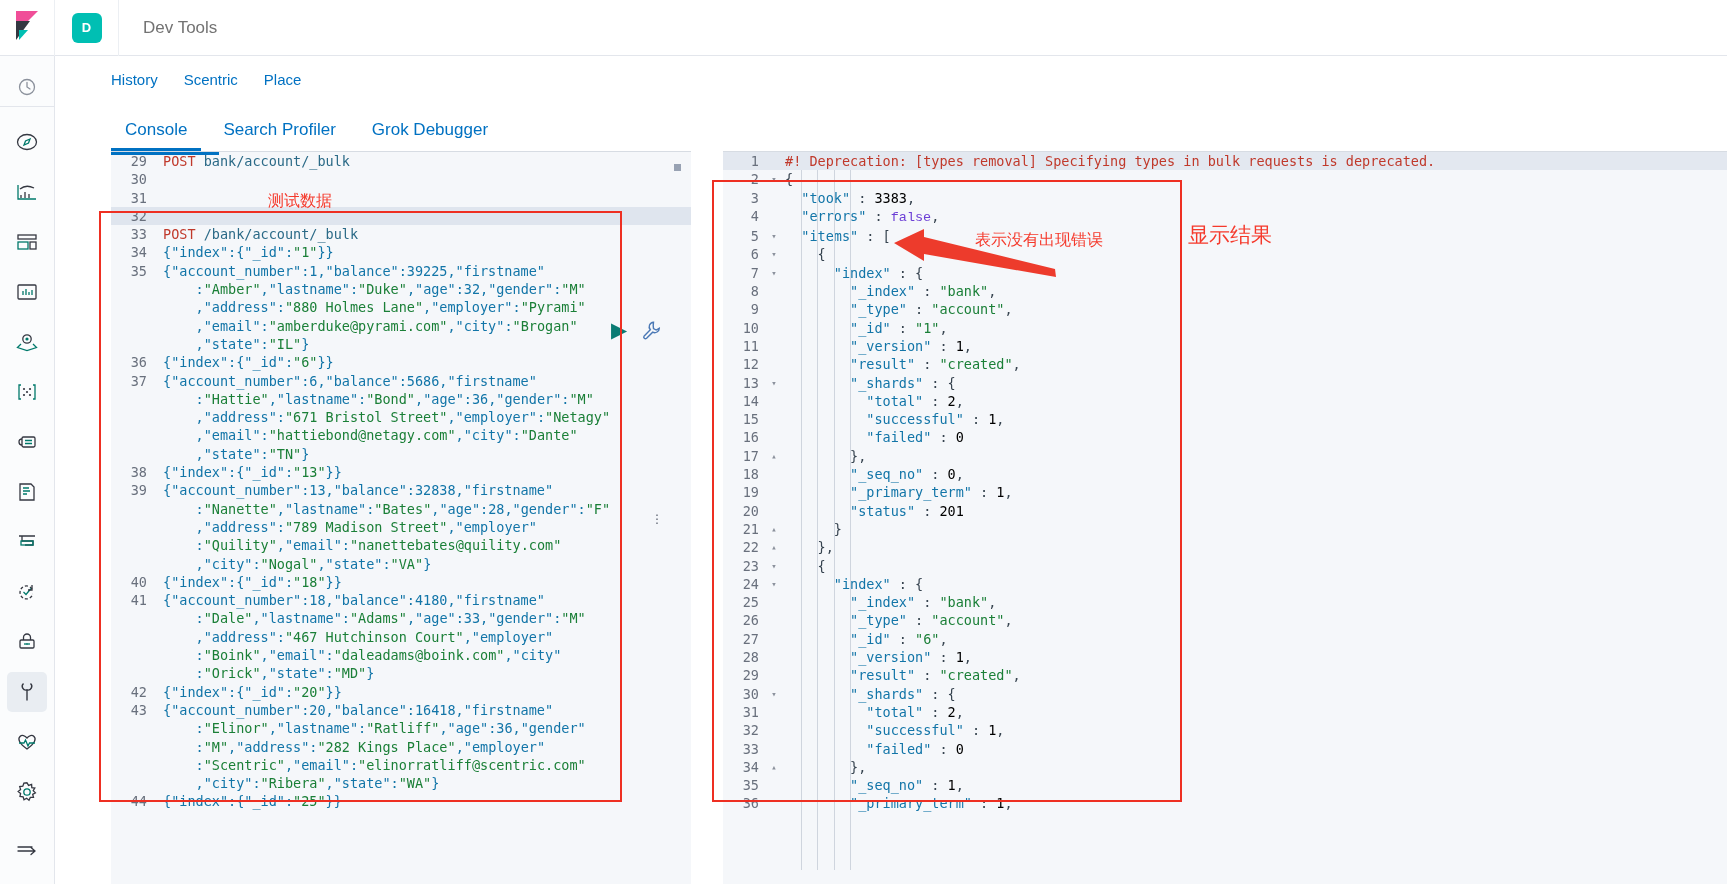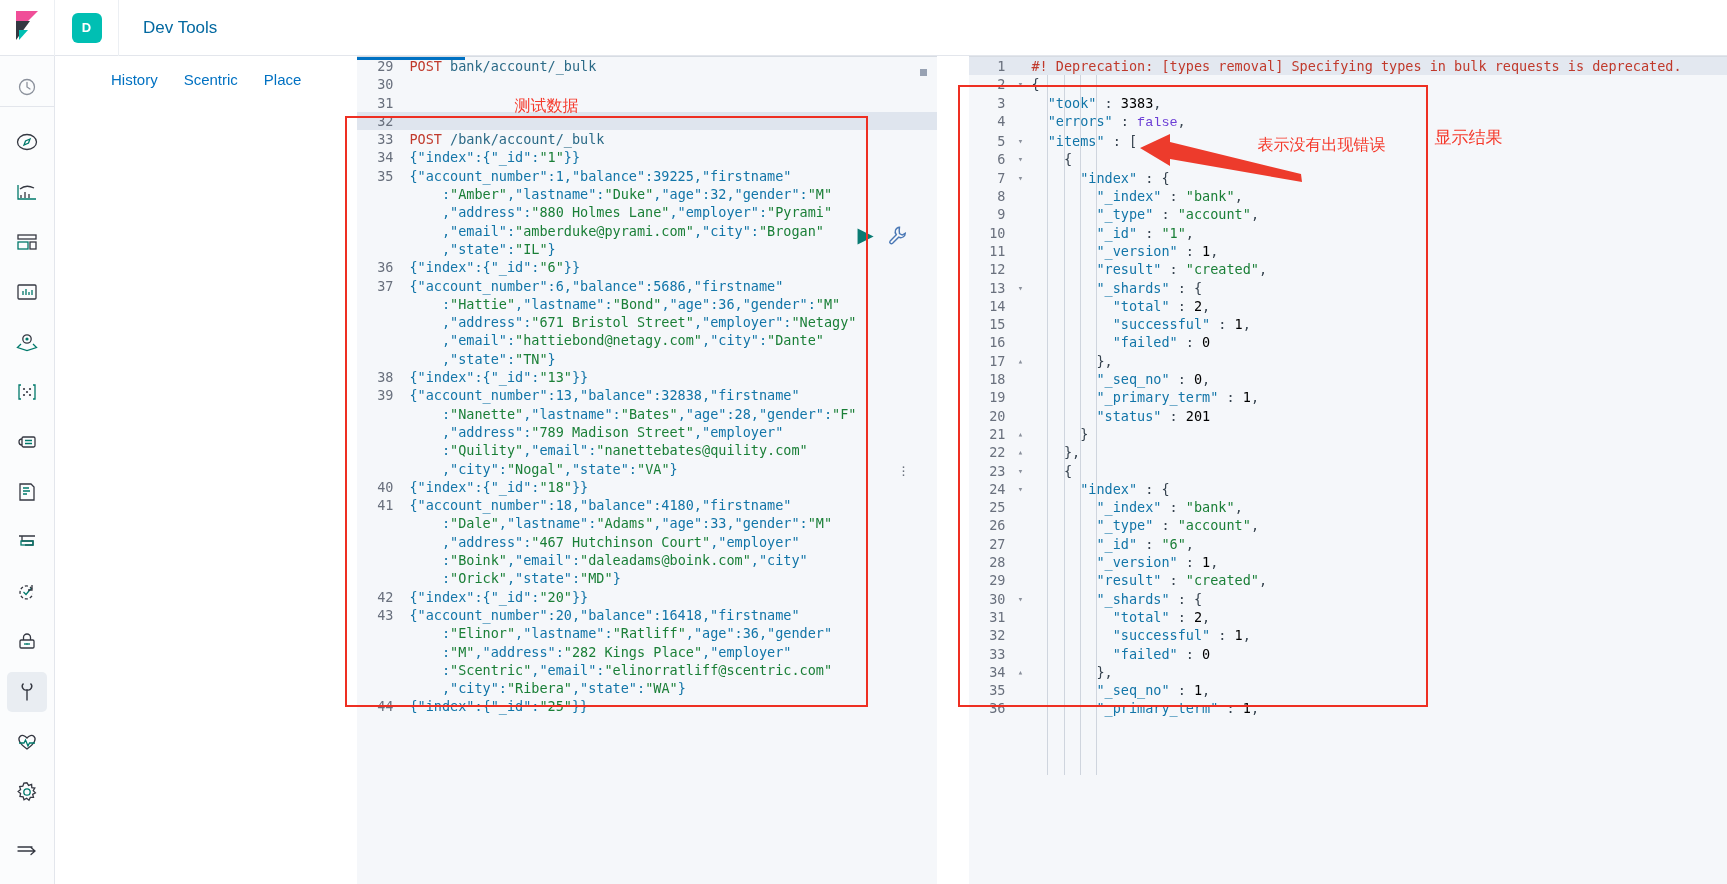--- a/index.html
+++ b/index.html
@@ -49,21 +49,21 @@
     color: #ffffff;
     font-size: 13px;
     font-weight: bold;
     display: flex;
     align-items: center;
     justify-content: center;
   }
   .app-title {
     padding-left: 24px;
     font-size: 17px;
-    color: #0369a1;
+    color: #737373;
   }
 
   
   .body-split {
     flex: 1;
     display: flex;
     min-height: 0;
   }
 
   
@@ -97,21 +97,21 @@
     background: #e9edf2;
   }
   .rail-spacer { flex: 1; }
   .rail-item svg { display:block; }
 
   
   .content {
     flex: 1;
     min-width: 0;
     display: flex;
-    flex-direction: row;
+    flex-direction: column;
     background: #ffffff;
   }
   .menubar {
     height: 46px;
     min-height: 46px;
     display: flex;
     align-items: center;
     padding-left: 56px;
     gap: 26px;
   }
@@ -262,21 +262,21 @@
     z-index: 9;
   }
   .cn-note {
     position: absolute;
     color: #f5392b;
     font-size: 16px;
     font-family: "DejaVu Sans", sans-serif;
     z-index: 10;
     white-space: nowrap;
   }
-  .cn-note.big { font-size: 17px; }
+  .cn-note.big { font-size: 21px; }
 
   .arrow-svg {
     position: absolute;
     z-index: 10;
     pointer-events: none;
   }
 
   
   .run-play {
     position: absolute;
@@ -473,20 +473,25 @@
     </div>
 
     <div class="content">
 
       <div class="menubar">
         <a>History</a>
         <a>Scentric</a>
         <a>Place</a>
       </div>
 
+      <div class="tabs">
+        <div class="tab active">Console</div>
+        <div class="tab">Search Profiler</div>
+        <div class="tab">Grok Debugger</div>
+      </div>
 
       <div class="editors">
 
         <div class="pane-left">
           <div class="top-accent"></div>
           <div class="gutter-sq"></div>
           <div class="code" id="request-code"><div class="code-row"><div class="ln">29</div><div class="txt"><span class="k-method">POST</span><span class="k-url"> bank/account/_bulk</span></div></div><div class="code-row"><div class="ln">30</div><div class="txt"> </div></div><div class="code-row"><div class="ln">31</div><div class="txt"> </div></div><div class="code-row hl"><div class="ln">32</div><div class="txt"> </div></div><div class="code-row"><div class="ln">33</div><div class="txt"><span class="k-method">POST</span><span class="k-url"> /bank/account/_bulk</span></div></div><div class="code-row"><div class="ln">34</div><div class="txt"><span class="k-key">{"index":{"_id":</span><span class="k-str">"1"</span><span class="k-key">}}</span></div></div><div class="code-row"><div class="ln">35</div><div class="txt"><span class="k-key">{"account_number":1,"balance":39225,"firstname"</span></div></div><div class="code-row"><div class="ln blank">·</div><div class="txt">    <span class="k-key">:</span><span class="k-str">"Amber"</span><span class="k-key">,"lastname":</span><span class="k-str">"Duke"</span><span class="k-key">,"age":32,"gender":</span><span class="k-str">"M"</span></div></div><div class="code-row"><div class="ln blank">·</div><div class="txt">    <span class="k-key">,"address":</span><span class="k-str">"880 Holmes Lane"</span><span class="k-key">,"employer":</span><span class="k-str">"Pyrami"</span></div></div><div class="code-row"><div class="ln blank">·</div><div class="txt">    <span class="k-key">,"email":</span><span class="k-str">"amberduke@pyrami.com"</span><span class="k-key">,"city":</span><span class="k-str">"Brogan"</span></div></div><div class="code-row"><div class="ln blank">·</div><div class="txt">    <span class="k-key">,"state":</span><span class="k-str">"IL"</span><span class="k-key">}</span></div></div><div class="code-row"><div class="ln">36</div><div class="txt"><span class="k-key">{"index":{"_id":</span><span class="k-str">"6"</span><span class="k-key">}}</span></div></div><div class="code-row"><div class="ln">37</div><div class="txt"><span class="k-key">{"account_number":6,"balance":5686,"firstname"</span></div></div><div class="code-row"><div class="ln blank">·</div><div class="txt">    <span class="k-key">:</span><span class="k-str">"Hattie"</span><span class="k-key">,"lastname":</span><span class="k-str">"Bond"</span><span class="k-key">,"age":36,"gender":</span><span class="k-str">"M"</span></div></div><div class="code-row"><div class="ln blank">·</div><div class="txt">    <span class="k-key">,"address":</span><span class="k-str">"671 Bristol Street"</span><span class="k-key">,"employer":</span><span class="k-str">"Netagy"</span></div></div><div class="code-row"><div class="ln blank">·</div><div class="txt">    <span class="k-key">,"email":</span><span class="k-str">"hattiebond@netagy.com"</span><span class="k-key">,"city":</span><span class="k-str">"Dante"</span></div></div><div class="code-row"><div class="ln blank">·</div><div class="txt">    <span class="k-key">,"state":</span><span class="k-str">"TN"</span><span class="k-key">}</span></div></div><div class="code-row"><div class="ln">38</div><div class="txt"><span class="k-key">{"index":{"_id":</span><span class="k-str">"13"</span><span class="k-key">}}</span></div></div><div class="code-row"><div class="ln">39</div><div class="txt"><span class="k-key">{"account_number":13,"balance":32838,"firstname"</span></div></div><div class="code-row"><div class="ln blank">·</div><div class="txt">    <span class="k-key">:</span><span class="k-str">"Nanette"</span><span class="k-key">,"lastname":</span><span class="k-str">"Bates"</span><span class="k-key">,"age":28,"gender":</span><span class="k-str">"F"</span></div></div><div class="code-row"><div class="ln blank">·</div><div class="txt">    <span class="k-key">,"address":</span><span class="k-str">"789 Madison Street"</span><span class="k-key">,"employer"</span></div></div><div class="code-row"><div class="ln blank">·</div><div class="txt">    <span class="k-key">:</span><span class="k-str">"Quility"</span><span class="k-key">,"email":</span><span class="k-str">"nanettebates@quility.com"</span></div></div><div class="code-row"><div class="ln blank">·</div><div class="txt">    <span class="k-key">,"city":</span><span class="k-str">"Nogal"</span><span class="k-key">,"state":</span><span class="k-str">"VA"</span><span class="k-key">}</span></div></div><div class="code-row"><div class="ln">40</div><div class="txt"><span class="k-key">{"index":{"_id":</span><span class="k-str">"18"</span><span class="k-key">}}</span></div></div><div class="code-row"><div class="ln">41</div><div class="txt"><span class="k-key">{"account_number":18,"balance":4180,"firstname"</span></div></div><div class="code-row"><div class="ln blank">·</div><div class="txt">    <span class="k-key">:</span><span class="k-str">"Dale"</span><span class="k-key">,"lastname":</span><span class="k-str">"Adams"</span><span class="k-key">,"age":33,"gender":</span><span class="k-str">"M"</span></div></div><div class="code-row"><div class="ln blank">·</div><div class="txt">    <span class="k-key">,"address":</span><span class="k-str">"467 Hutchinson Court"</span><span class="k-key">,"employer"</span></div></div><div class="code-row"><div class="ln blank">·</div><div class="txt">    <span class="k-key">:</span><span class="k-str">"Boink"</span><span class="k-key">,"email":</span><span class="k-str">"daleadams@boink.com"</span><span class="k-key">,"city"</span></div></div><div class="code-row"><div class="ln blank">·</div><div class="txt">    <span class="k-key">:</span><span class="k-str">"Orick"</span><span class="k-key">,"state":</span><span class="k-str">"MD"</span><span class="k-key">}</span></div></div><div class="code-row"><div class="ln">42</div><div class="txt"><span class="k-key">{"index":{"_id":</span><span class="k-str">"20"</span><span class="k-key">}}</span></div></div><div class="code-row"><div class="ln">43</div><div class="txt"><span class="k-key">{"account_number":20,"balance":16418,"firstname"</span></div></div><div class="code-row"><div class="ln blank">·</div><div class="txt">    <span class="k-key">:</span><span class="k-str">"Elinor"</span><span class="k-key">,"lastname":</span><span class="k-str">"Ratliff"</span><span class="k-key">,"age":36,"gender"</span></div></div><div class="code-row"><div class="ln blank">·</div><div class="txt">    <span class="k-key">:</span><span class="k-str">"M"</span><span class="k-key">,"address":</span><span class="k-str">"282 Kings Place"</span><span class="k-key">,"employer"</span></div></div><div class="code-row"><div class="ln blank">·</div><div class="txt">    <span class="k-key">:</span><span class="k-str">"Scentric"</span><span class="k-key">,"email":</span><span class="k-str">"elinorratliff@scentric.com"</span></div></div><div class="code-row"><div class="ln blank">·</div><div class="txt">    <span class="k-key">,"city":</span><span class="k-str">"Ribera"</span><span class="k-key">,"state":</span><span class="k-str">"WA"</span><span class="k-key">}</span></div></div><div class="code-row"><div class="ln">44</div><div class="txt"><span class="k-key">{"index":{"_id":</span><span class="k-str">"25"</span><span class="k-key">}}</span></div></div></div>
           <div class="run-play" id="run-play" style="left: 500px; top: 167px;">▶</div>
           <div class="wrench-btn" id="wrench-btn" style="left: 529px; top: 167px;">
             <svg width="22" height="22" viewBox="0 0 22 22" fill="none" stroke="#4a78b5" stroke-width="1.4">
@@ -502,21 +507,21 @@
         </div>
 
         <div class="pane-right">
           <div class="code" id="response-code"><div class="code-row hl-full"><div class="ln">1</div><div class="fold"></div><div class="txt"><span class="k-warn">#! Deprecation: [types removal] Specifying types in bulk requests is deprecated.</span></div></div><div class="code-row"><div class="ln">2</div><div class="fold">▾</div><div class="txt"><span class="k-punc">{</span></div></div><div class="code-row"><div class="ln">3</div><div class="fold"></div><div class="txt">  <span class="k-key">"took"</span><span class="k-punc"> : </span><span class="k-num">3383</span><span class="k-punc">,</span></div></div><div class="code-row"><div class="ln">4</div><div class="fold"></div><div class="txt">  <span class="k-key">"errors"</span><span class="k-punc"> : </span><span class="k-bool">false</span><span class="k-punc">,</span></div></div><div class="code-row"><div class="ln">5</div><div class="fold">▾</div><div class="txt">  <span class="k-key">"items"</span><span class="k-punc"> : [</span></div></div><div class="code-row"><div class="ln">6</div><div class="fold">▾</div><div class="txt">    <span class="k-punc">{</span></div></div><div class="code-row"><div class="ln">7</div><div class="fold">▾</div><div class="txt">      <span class="k-key">"index"</span><span class="k-punc"> : {</span></div></div><div class="code-row"><div class="ln">8</div><div class="fold"></div><div class="txt">        <span class="k-key">"_index"</span><span class="k-punc"> : </span><span class="k-str">"bank"</span><span class="k-punc">,</span></div></div><div class="code-row"><div class="ln">9</div><div class="fold"></div><div class="txt">        <span class="k-key">"_type"</span><span class="k-punc"> : </span><span class="k-str">"account"</span><span class="k-punc">,</span></div></div><div class="code-row"><div class="ln">10</div><div class="fold"></div><div class="txt">        <span class="k-key">"_id"</span><span class="k-punc"> : </span><span class="k-str">"1"</span><span class="k-punc">,</span></div></div><div class="code-row"><div class="ln">11</div><div class="fold"></div><div class="txt">        <span class="k-key">"_version"</span><span class="k-punc"> : </span><span class="k-num">1</span><span class="k-punc">,</span></div></div><div class="code-row"><div class="ln">12</div><div class="fold"></div><div class="txt">        <span class="k-key">"result"</span><span class="k-punc"> : </span><span class="k-str">"created"</span><span class="k-punc">,</span></div></div><div class="code-row"><div class="ln">13</div><div class="fold">▾</div><div class="txt">        <span class="k-key">"_shards"</span><span class="k-punc"> : {</span></div></div><div class="code-row"><div class="ln">14</div><div class="fold"></div><div class="txt">          <span class="k-key">"total"</span><span class="k-punc"> : </span><span class="k-num">2</span><span class="k-punc">,</span></div></div><div class="code-row"><div class="ln">15</div><div class="fold"></div><div class="txt">          <span class="k-key">"successful"</span><span class="k-punc"> : </span><span class="k-num">1</span><span class="k-punc">,</span></div></div><div class="code-row"><div class="ln">16</div><div class="fold"></div><div class="txt">          <span class="k-key">"failed"</span><span class="k-punc"> : </span><span class="k-num">0</span></div></div><div class="code-row"><div class="ln">17</div><div class="fold">▴</div><div class="txt">        <span class="k-punc">},</span></div></div><div class="code-row"><div class="ln">18</div><div class="fold"></div><div class="txt">        <span class="k-key">"_seq_no"</span><span class="k-punc"> : </span><span class="k-num">0</span><span class="k-punc">,</span></div></div><div class="code-row"><div class="ln">19</div><div class="fold"></div><div class="txt">        <span class="k-key">"_primary_term"</span><span class="k-punc"> : </span><span class="k-num">1</span><span class="k-punc">,</span></div></div><div class="code-row"><div class="ln">20</div><div class="fold"></div><div class="txt">        <span class="k-key">"status"</span><span class="k-punc"> : </span><span class="k-num">201</span></div></div><div class="code-row"><div class="ln">21</div><div class="fold">▴</div><div class="txt">      <span class="k-punc">}</span></div></div><div class="code-row"><div class="ln">22</div><div class="fold">▴</div><div class="txt">    <span class="k-punc">},</span></div></div><div class="code-row"><div class="ln">23</div><div class="fold">▾</div><div class="txt">    <span class="k-punc">{</span></div></div><div class="code-row"><div class="ln">24</div><div class="fold">▾</div><div class="txt">      <span class="k-key">"index"</span><span class="k-punc"> : {</span></div></div><div class="code-row"><div class="ln">25</div><div class="fold"></div><div class="txt">        <span class="k-key">"_index"</span><span class="k-punc"> : </span><span class="k-str">"bank"</span><span class="k-punc">,</span></div></div><div class="code-row"><div class="ln">26</div><div class="fold"></div><div class="txt">        <span class="k-key">"_type"</span><span class="k-punc"> : </span><span class="k-str">"account"</span><span class="k-punc">,</span></div></div><div class="code-row"><div class="ln">27</div><div class="fold"></div><div class="txt">        <span class="k-key">"_id"</span><span class="k-punc"> : </span><span class="k-str">"6"</span><span class="k-punc">,</span></div></div><div class="code-row"><div class="ln">28</div><div class="fold"></div><div class="txt">        <span class="k-key">"_version"</span><span class="k-punc"> : </span><span class="k-num">1</span><span class="k-punc">,</span></div></div><div class="code-row"><div class="ln">29</div><div class="fold"></div><div class="txt">        <span class="k-key">"result"</span><span class="k-punc"> : </span><span class="k-str">"created"</span><span class="k-punc">,</span></div></div><div class="code-row"><div class="ln">30</div><div class="fold">▾</div><div class="txt">        <span class="k-key">"_shards"</span><span class="k-punc"> : {</span></div></div><div class="code-row"><div class="ln">31</div><div class="fold"></div><div class="txt">          <span class="k-key">"total"</span><span class="k-punc"> : </span><span class="k-num">2</span><span class="k-punc">,</span></div></div><div class="code-row"><div class="ln">32</div><div class="fold"></div><div class="txt">          <span class="k-key">"successful"</span><span class="k-punc"> : </span><span class="k-num">1</span><span class="k-punc">,</span></div></div><div class="code-row"><div class="ln">33</div><div class="fold"></div><div class="txt">          <span class="k-key">"failed"</span><span class="k-punc"> : </span><span class="k-num">0</span></div></div><div class="code-row"><div class="ln">34</div><div class="fold">▴</div><div class="txt">        <span class="k-punc">},</span></div></div><div class="code-row"><div class="ln">35</div><div class="fold"></div><div class="txt">        <span class="k-key">"_seq_no"</span><span class="k-punc"> : </span><span class="k-num">1</span><span class="k-punc">,</span></div></div><div class="code-row"><div class="ln">36</div><div class="fold"></div><div class="txt">        <span class="k-key">"_primary_term"</span><span class="k-punc"> : </span><span class="k-num">1</span><span class="k-punc">,</span></div></div><div class="indent-guide" style="left: 78px; top: 18px; height: 700px;"></div><div class="indent-guide" style="left: 94.3px; top: 18px; height: 700px;"></div><div class="indent-guide" style="left: 110.6px; top: 18px; height: 700px;"></div><div class="indent-guide" style="left: 126.9px; top: 18px; height: 700px;"></div></div>
         </div>
 
         <div class="redbox" id="box-request" style="left: 44px; top: 60px; width: 523px; height: 591px;"></div>
         <div class="redbox" id="box-response" style="left: 657px; top: 29px; width: 470px; height: 622px;"></div>
 
         <div class="cn-note" id="note-test-data" style="left: 213px; top: 40px; text-align: center;">测试数据</div>
-        <div class="cn-note" id="note-no-error" style="left: 920px; top: 79px; margin-left: 36px;">表示没有出现错误</div>
+        <div class="cn-note" id="note-no-error" style="left: 920px; top: 79px;">表示没有出现错误</div>
         <div class="cn-note big" id="note-result" style="left: 1133px; top: 70px;">显示结果</div>
 
         <svg class="arrow-svg" id="red-arrow" width="170" height="60" viewBox="0 0 170 60" style="left: 835px; top: 74px;">
           <polygon points="4,18 34,4 34,12 165,44 166,52 34,29 34,36" fill="#ed3b2c"></polygon>
         </svg>
       </div>
 
     </div>
   </div>
 </div>

